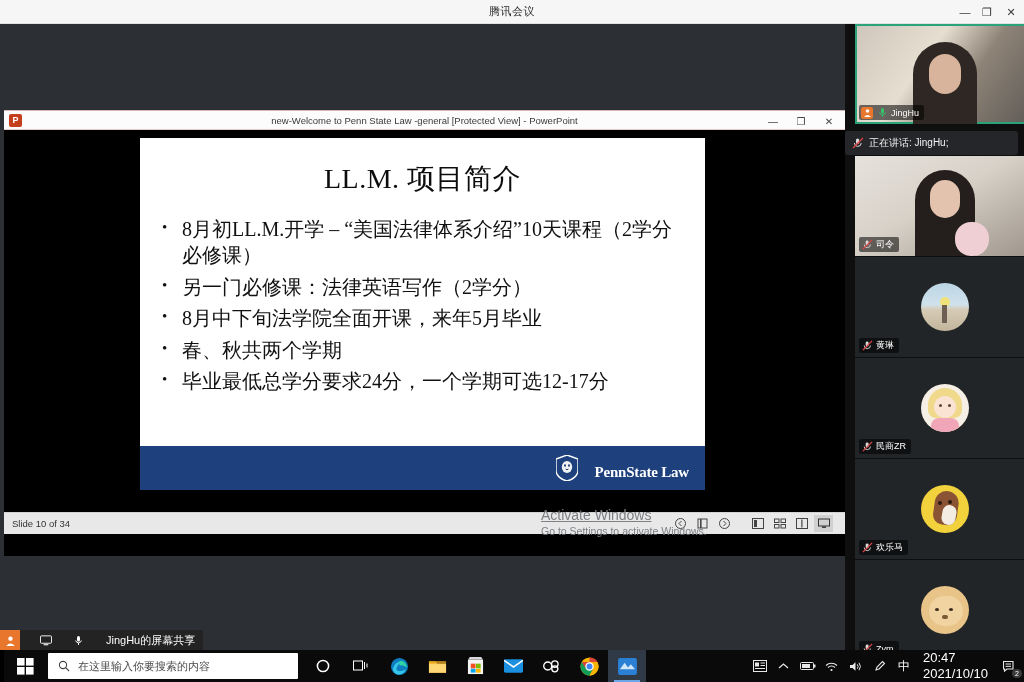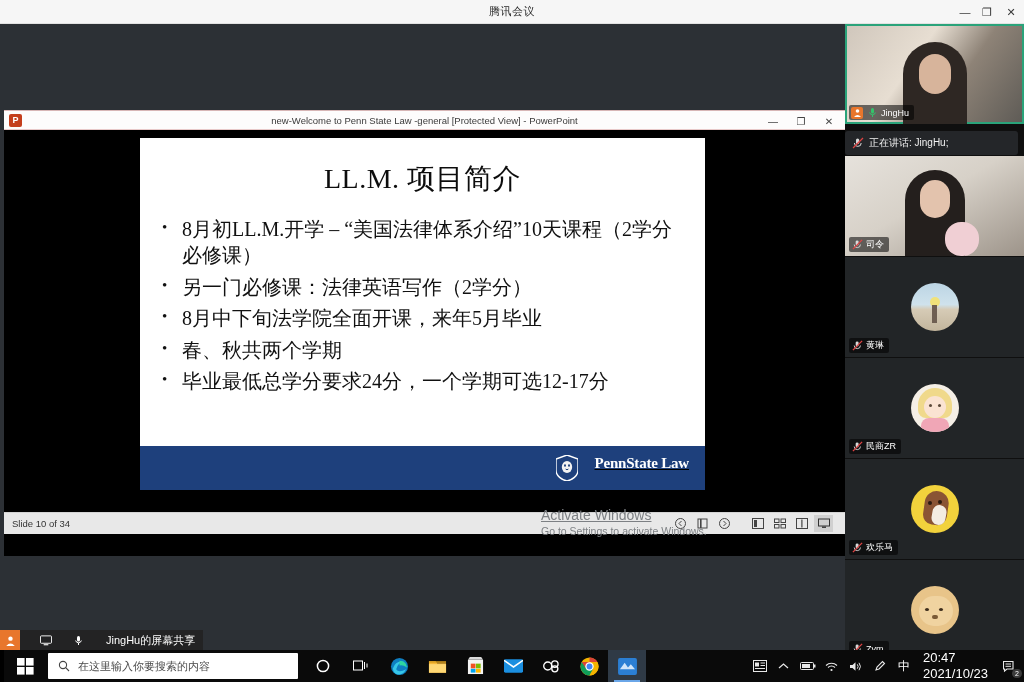--- a/index.html
+++ b/index.html
@@ -71,21 +71,21 @@
     font-family: "Liberation Serif", "DejaVu Serif", serif;
     margin-bottom: 5px;
   }
   .bullet .dot { width: 20px; flex: 0 0 20px; font-size: 15px; line-height: 1.5; }
   .bullet .txt { flex: 1; }
   .slide-footer {
     position: absolute; left: 0; bottom: 0; width: 100%; height: 44px;
     background: #1e407c; display: flex; align-items: center; justify-content: flex-end;
     padding-right: 16px;
   }
-  .psu-logo { display: flex; align-items: flex-start; gap: 17px; text-decoration: underline; }
+  .psu-logo { display: flex; align-items: flex-end; gap: 17px; }
   .psu-shield { width: 22px; height: 26px; }
   .psu-word { color: #fff; font-size: 15px; font-weight: bold; letter-spacing: -.2px;
     font-family: "Liberation Serif", "DejaVu Serif", serif; }
 
   
   .activate-wm {
     position: absolute; left: 537px; top: 377px; width: 260px;
     color: #7d8084; pointer-events: none; z-index: 5;
   }
   .activate-wm .l1 { font-size: 14px; text-decoration: underline; }
@@ -104,20 +104,21 @@
     width: 19px; height: 17px; display: flex; align-items: center; justify-content: center;
     color: #333;
   }
   .st-icon.active { background: #d0d0d0; }
   .st-sep { width: 8px; }
 
   
   .participants {
     position: absolute; left: 845px; top: 24px; width: 179px; height: 626px;
     background: #0f0f0f;
+    padding-left: 10px;
   }
   .ptile {
     position: relative; width: 179px; height: 100px; margin-bottom: 1px;
     background: #222527; overflow: hidden;
   }
   .ptile.speaking { outline: 2px solid #2aa37a; outline-offset: -2px; }
   .ptile .namebar {
     position: absolute; left: 4px; bottom: 4px; height: 15px;
     background: rgba(0,0,0,.55); border-radius: 2px;
     display: flex; align-items: center; padding: 0 5px 0 2px; gap: 3px;
@@ -580,21 +581,21 @@
           </svg>
       </div>
       <div class="tray-icon">
         <svg width="12" height="12" viewBox="0 0 12 12">
             <path d="M2 10 L3 7 L8.5 1.5 L10.5 3.5 L5 9Z" fill="none" stroke="#e8e8e8" stroke-width="1.1"></path>
           </svg>
       </div>
       <div class="tray-icon" style="font-size:12px;color:#fff;">中</div>
       <div class="clock">
         <div>20:47</div>
-        <div>2021/10/23</div>
+        <div>2021/10/10</div>
       </div>
       <div class="notif">
         <svg width="14" height="13" viewBox="0 0 14 13">
             <path d="M0.5 1.5 H10 V9 H4 L1.5 11 V9 H0.5Z" fill="none" stroke="#e8e8e8" stroke-width="1.1"></path>
             <line x1="2.5" y1="4" x2="8" y2="4" stroke="#e8e8e8"></line>
             <line x1="2.5" y1="6.3" x2="8" y2="6.3" stroke="#e8e8e8"></line>
           </svg>
         <span class="cnt">2</span>
       </div>
     </div>

